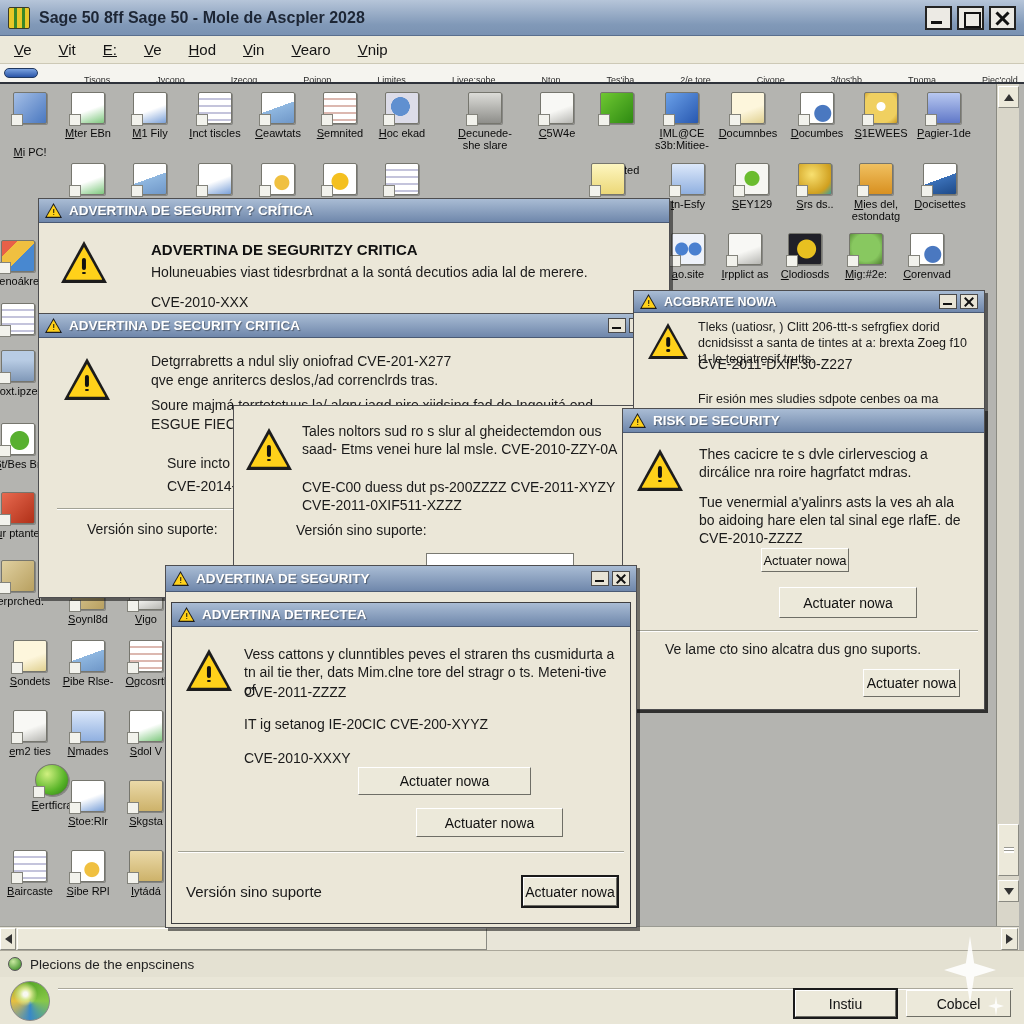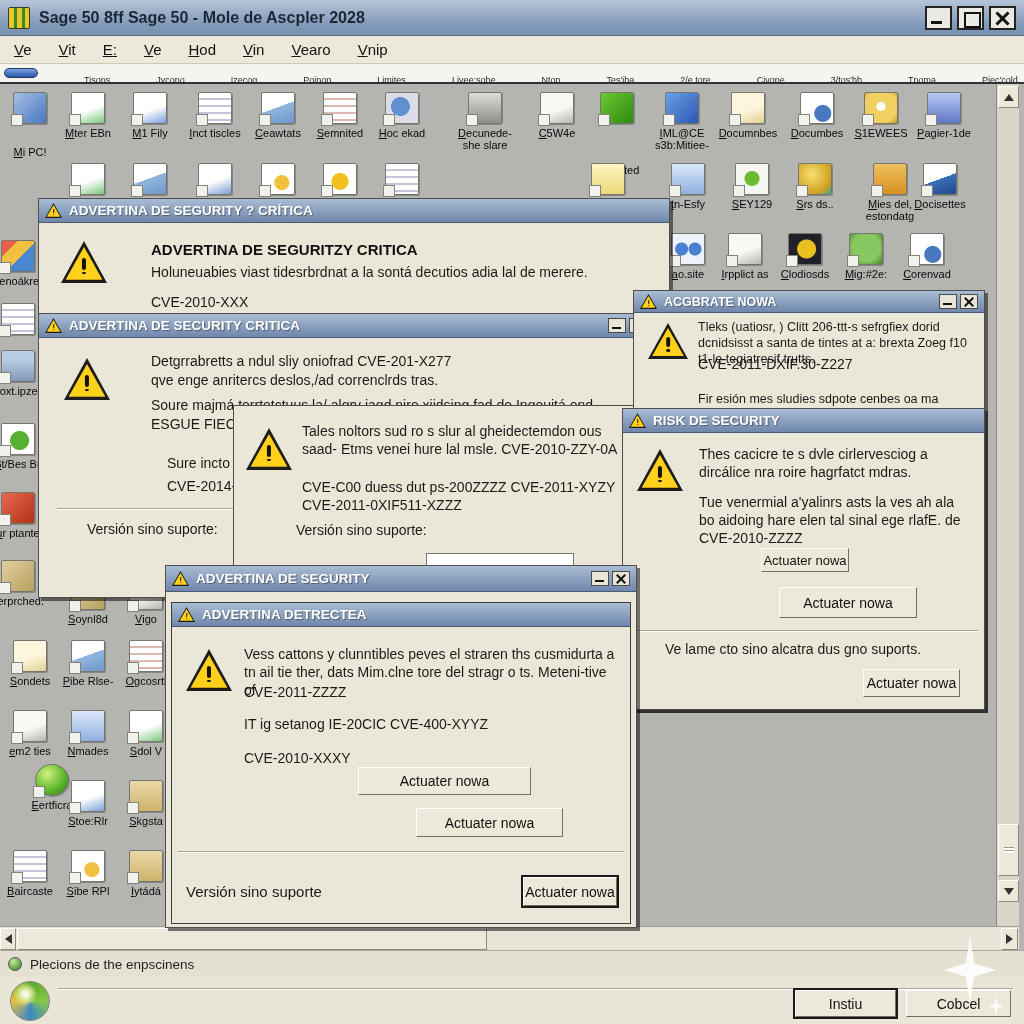--- a/index.html
+++ b/index.html
@@ -264,21 +264,21 @@
       <div class="icon-label">tn-Esfy</div>
     </div>
     <div class="desktop-icon" style="left: 722px; top: 79px;">
       <div class="icon-img k-window-green"></div>
       <div class="icon-label">SEY129</div>
     </div>
     <div class="desktop-icon" style="left: 785px; top: 79px;">
       <div class="icon-img k-ball-yellow"></div>
       <div class="icon-label">Srs ds..</div>
     </div>
-    <div class="desktop-icon" style="left: 846px; top: 79px; margin-left: 14px;">
+    <div class="desktop-icon" style="left: 846px; top: 79px;">
       <div class="icon-img k-folder-orange"></div>
       <div class="icon-label">Mies del, estondatg</div>
     </div>
     <div class="desktop-icon" style="left: 910px; top: 79px;">
       <div class="icon-img k-doc-media"></div>
       <div class="icon-label">Docisettes</div>
     </div>
     <div class="desktop-icon" style="left: 658px; top: 149px;">
       <div class="icon-img k-app-oo"></div>
       <div class="icon-label">ao.site</div>
@@ -528,21 +528,21 @@
         </div>
       <div class="dlg-title-text">ADVERTINA DETRECTEA</div>
     </div>
     <div class="warn lg" style="position:absolute; left:14px; top:46px;">
         <i class="tri-o"></i>
         <i class="tri-i"></i>
         <i class="ex"></i>
       </div>
     <div class="dtext" style="left:72px; top:42px; width:376px;">Vess cattons y clunntibles peves el straren ths cusmidurta a tn ail tie ther, dats Mim.clne tore del stragr o ts. Meteni-tive of</div>
     <div class="dtext" style="left:72px; top:80px;">CVE-2011-ZZZZ</div>
-    <div class="dtext" style="left:72px; top:112px;">IT ig setanog IE-20CIC  CVE-400-XYYZ</div>
+    <div class="dtext" style="left:72px; top:112px;">IT ig setanog IE-20CIC  CVE-200-XYYZ</div>
     <div class="dtext" style="left:72px; top:146px;">CVE-2010-XXXY</div>
     <div class="btn" style="left:186px; top:164px; width:173px; height:28px;">Actuater nowa</div>
     <div class="btn" style="left:244px; top:205px; width:147px; height:29px;">Actuater nowa</div>
     <div class="sepline" style="left:6px; top:248px; width:446px;"></div>
     <div class="dtext" style="left:14px; top:280px; font-size:15px;">Versión sino suporte</div>
     <div class="btn default" style="left:351px; top:274px; width:94px; height:29px;">Actuater nowa</div>
   </div>
 </div>
 
 <div class="statusbar">

